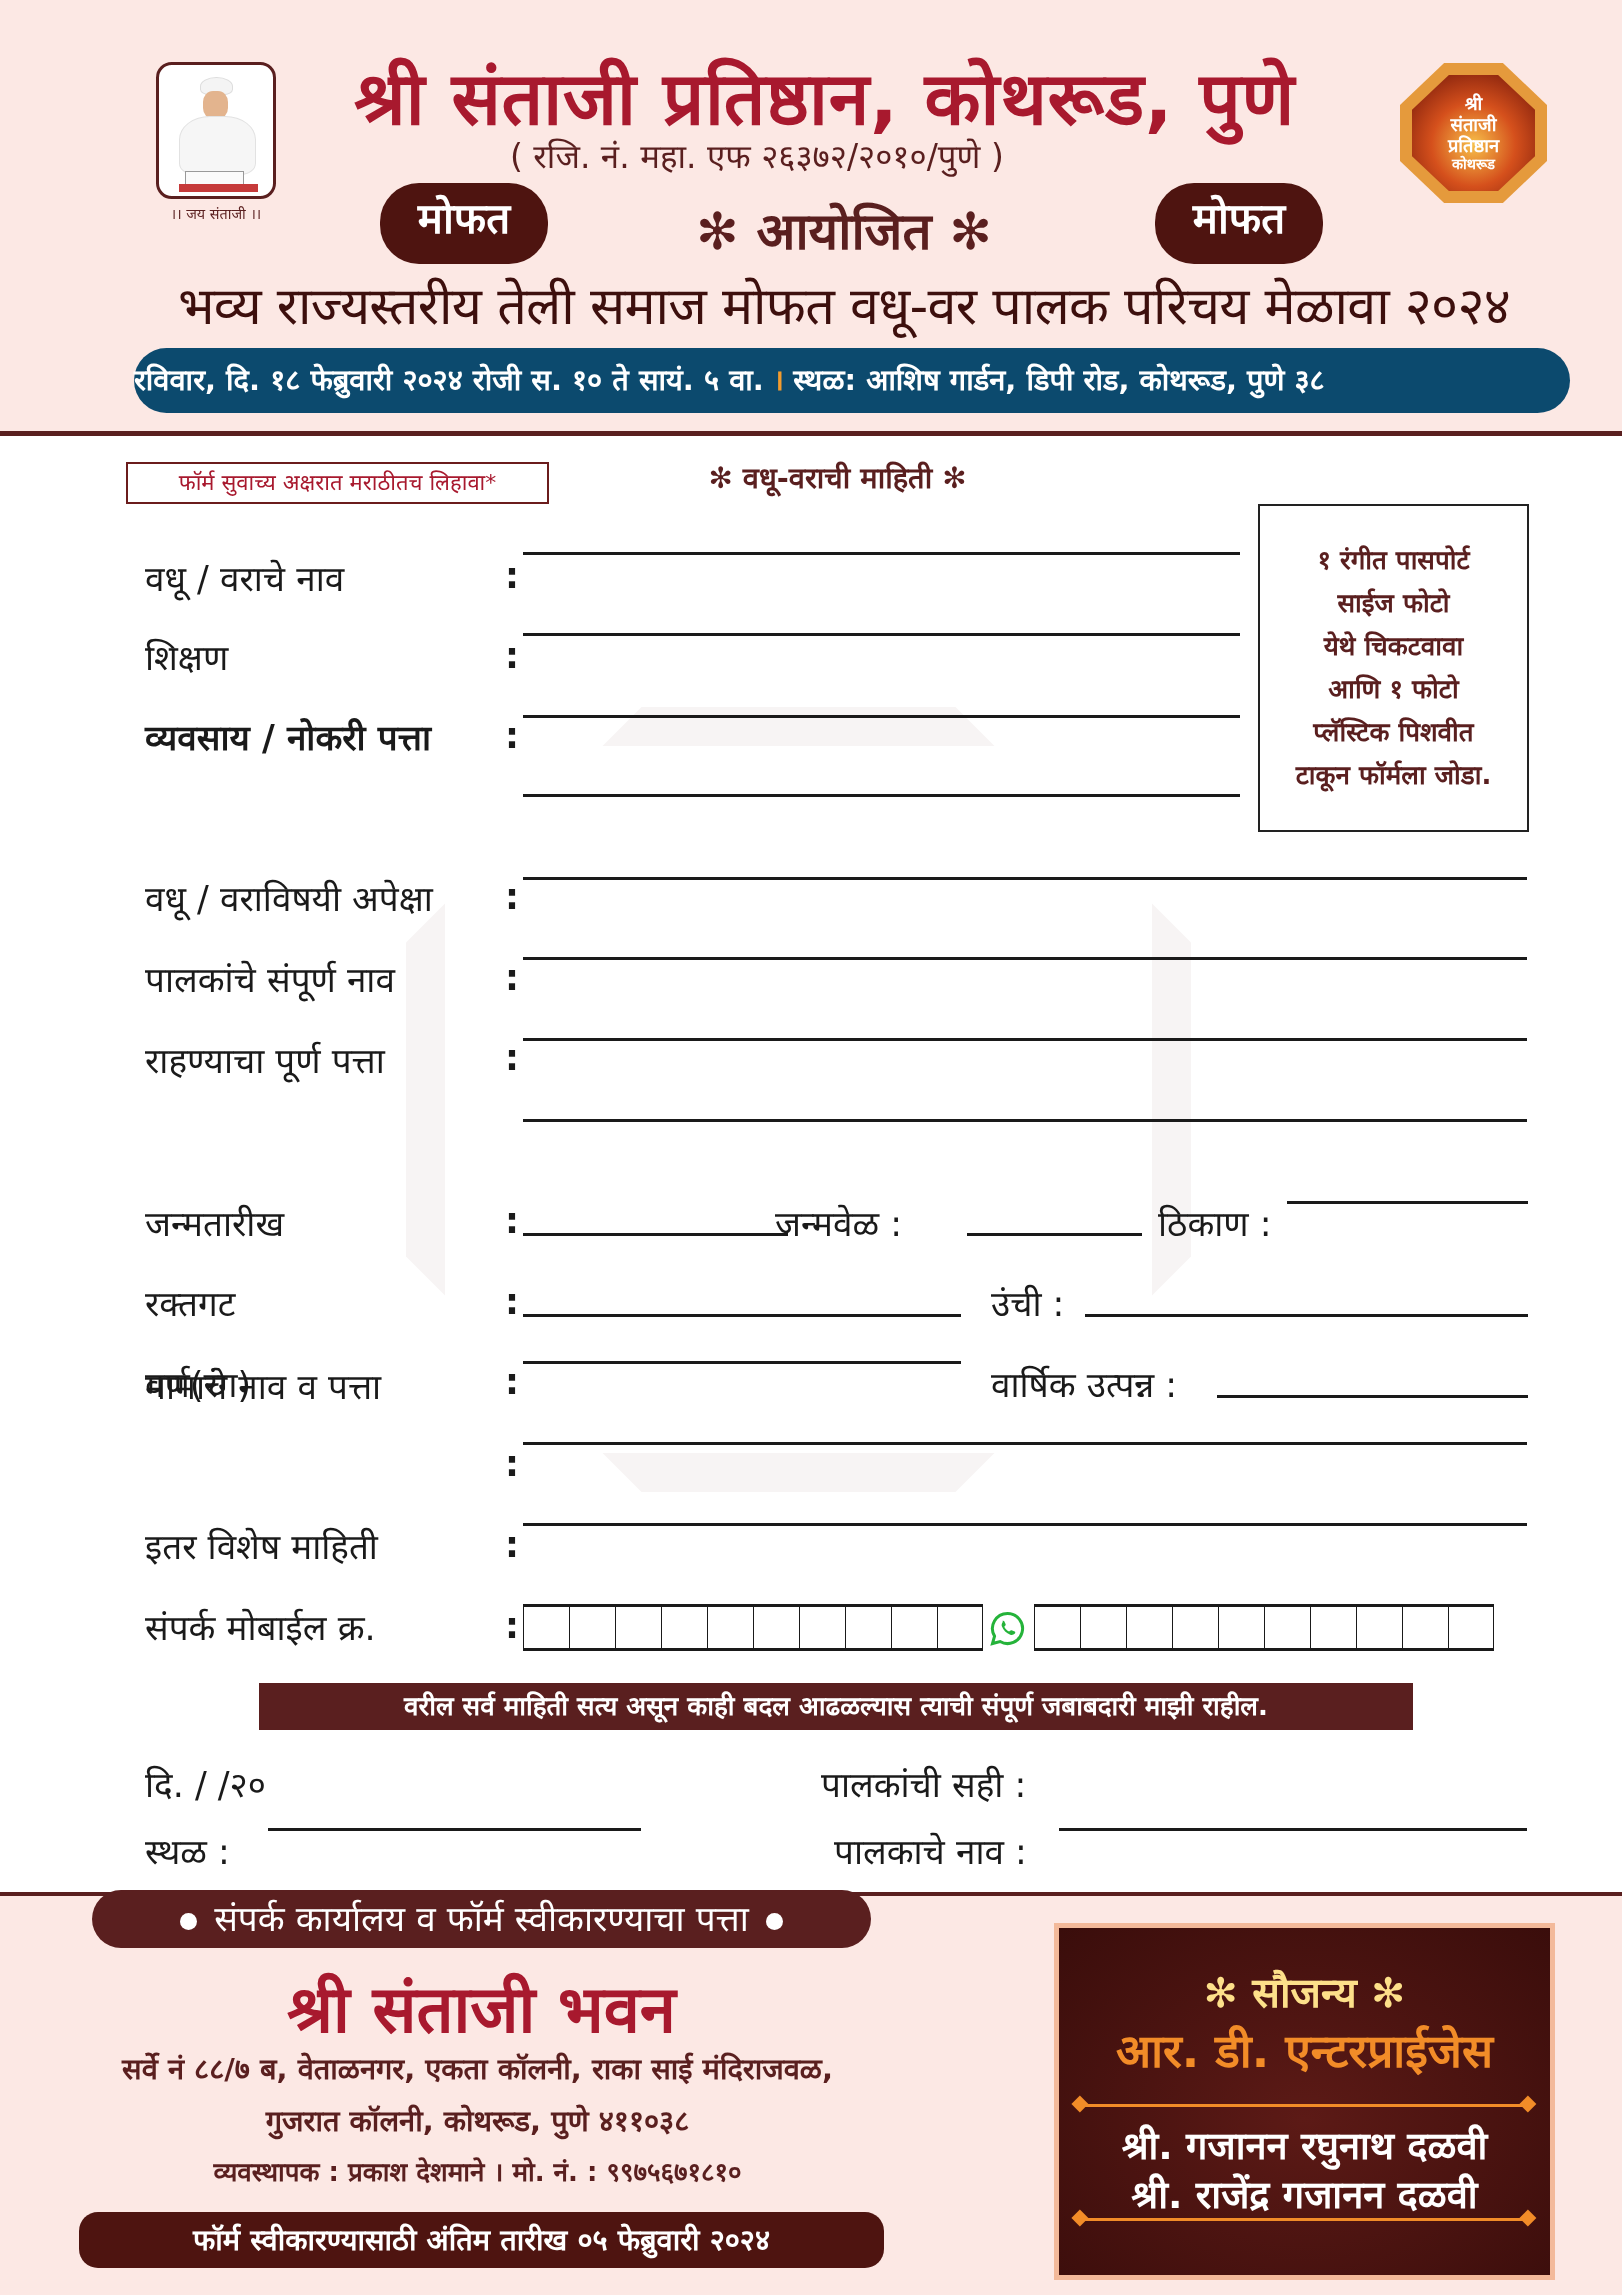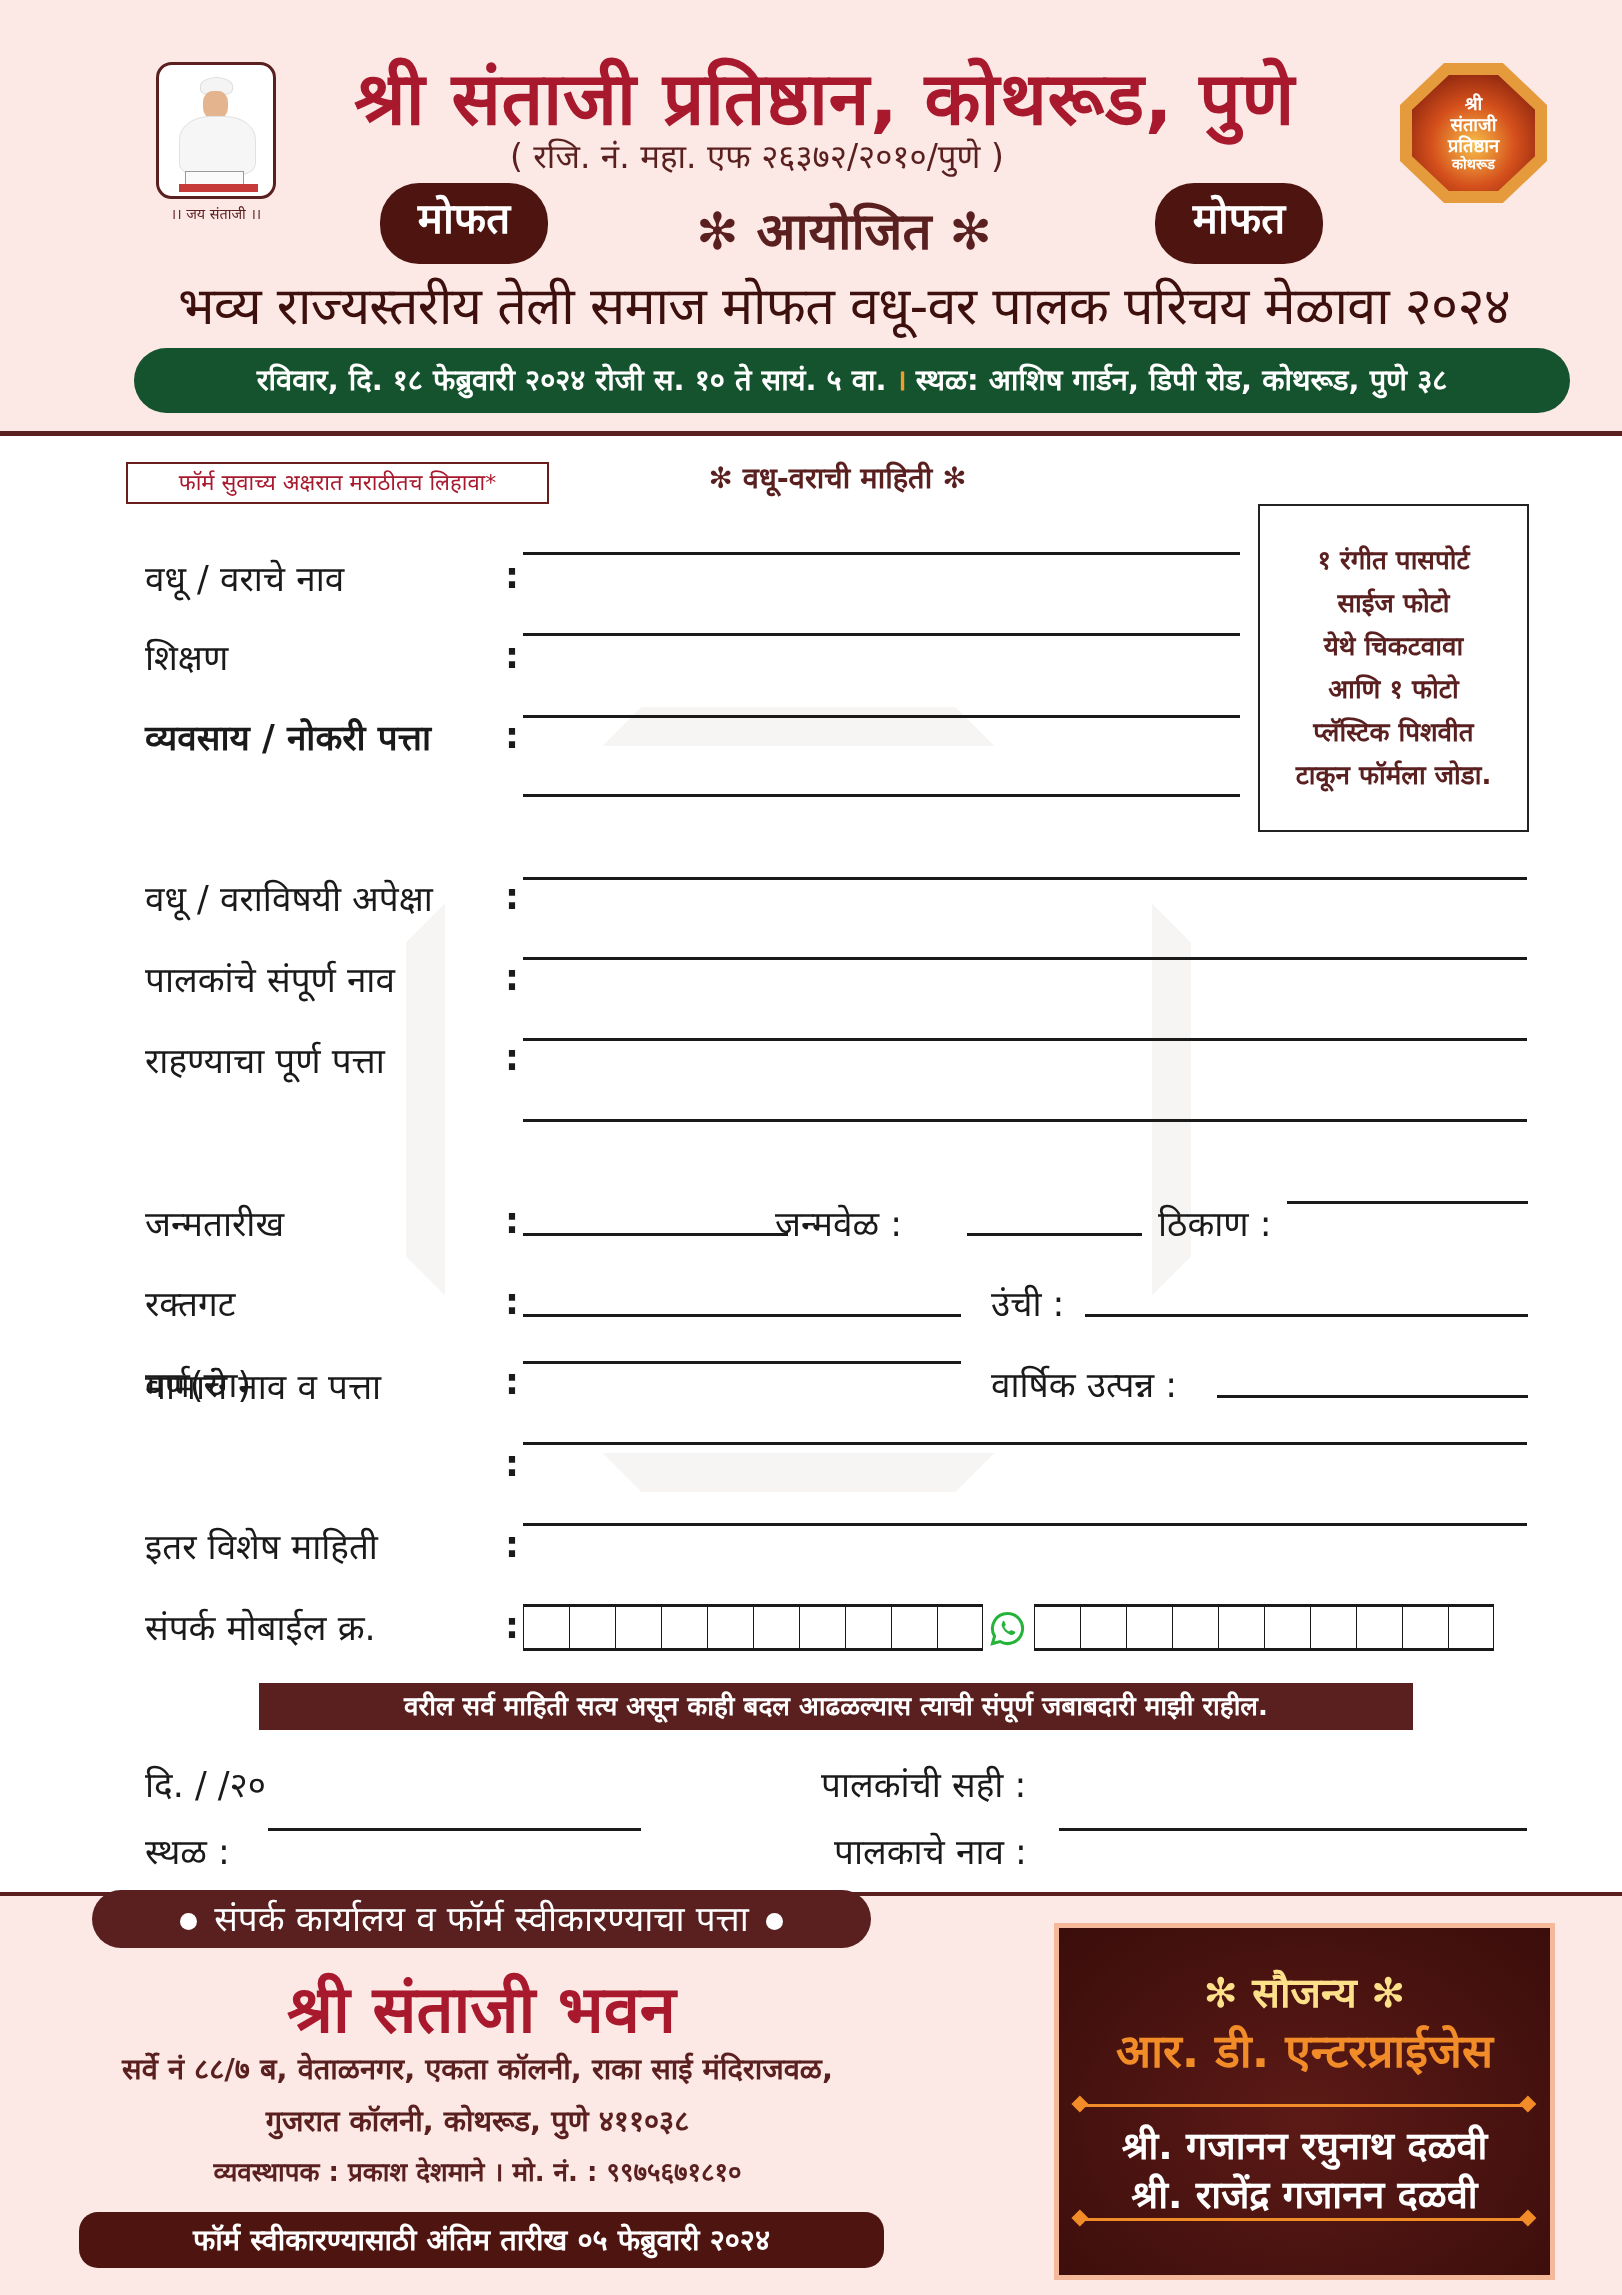--- a/index.html
+++ b/index.html
@@ -67,23 +67,23 @@
   .organized {
     position: absolute; left: 654px; top: 194px; width: 380px; text-align: center;
     font-size: 51px; font-weight: bold; color: #5a1f1f;
   }
   .event-title {
     position: absolute; left: 98px; top: 268px; width: 1492px; text-align: center;
     font-size: 52px; font-weight: normal; color: #3d0f0d; letter-spacing: -0.7px;
   }
   .date-banner {
     position: absolute; left: 134px; top: 348px; width: 1436px; height: 65px;
-    background: #14532d; border-radius: 33px;
+    background: #0c4a6e; border-radius: 33px;
     color: #fff; font-weight: bold; font-size: 29px; line-height: 65px;
-    text-align: center; white-space: nowrap;
+    text-align: left; white-space: nowrap;
   }
   .date-banner .sep { color: #f39c2e; padding: 0 9.2px; }
 
   
   .watermark {
     position: absolute; left: 406px; top: 707px; width: 785px; height: 785px;
     border: 39px solid #f7f4f4;
     clip-path: polygon(30% 0, 70% 0, 100% 30%, 100% 70%, 70% 100%, 30% 100%, 0 70%, 0 30%);
     background: transparent;
   }

